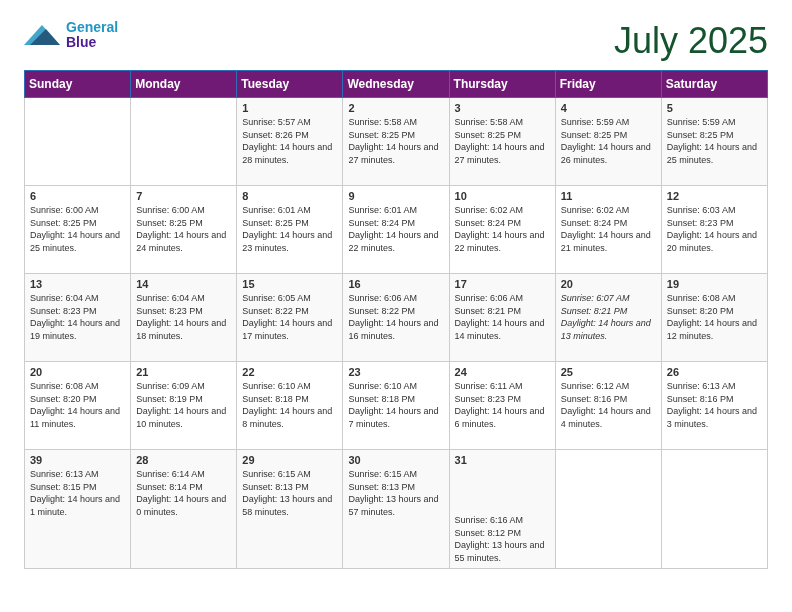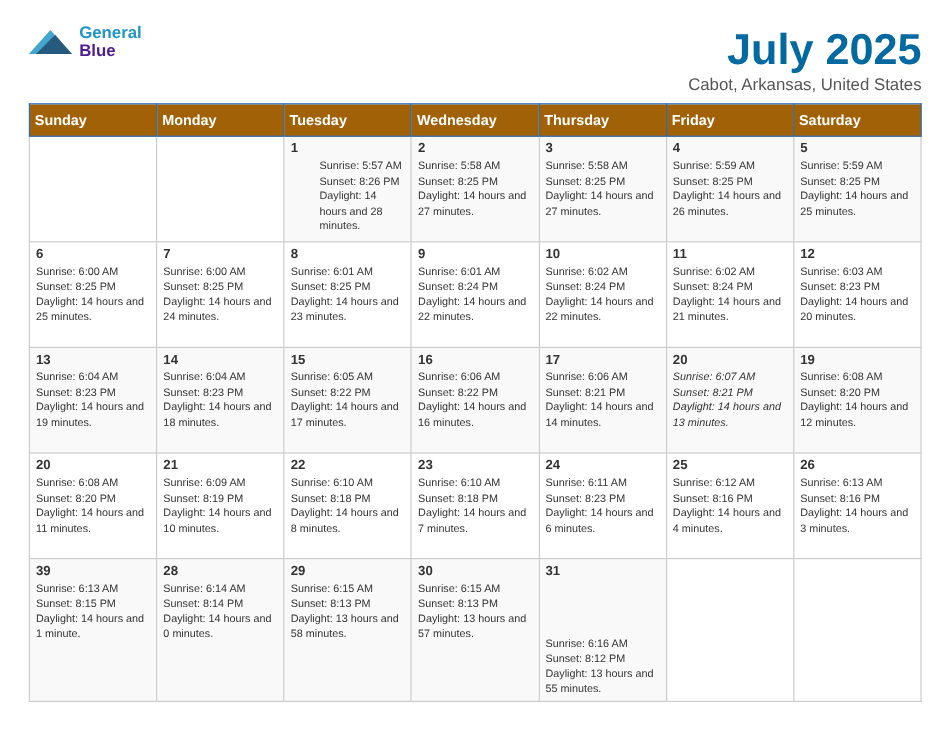--- a/index.html
+++ b/index.html
@@ -32,34 +32,34 @@
     }
     .logo-icon {
       width: 36px;
       height: 28px;
     }
     .title-block {
       text-align: right;
     }
     .month-title {
       font-size: 36px;
-      color: #0369a1;
-      font-weight: bold;
+      color: #14532d;
+      font-weight: normal;
     }
     .subtitle {
       font-size: 14px;
       color: #555;
     }
     table {
       width: 100%;
       border-collapse: collapse;
       table-layout: fixed;
     }
     thead th {
-      background-color: #a16207;
+      background-color: #701a75;
       color: #fff;
       font-size: 12px;
       font-weight: bold;
       padding: 6px 4px;
       text-align: left;
       border: 1px solid #2d6db5;
     }
     tbody td {
       border: 1px solid #ccc;
       vertical-align: top;
@@ -94,21 +94,20 @@
       <polygon points="0,24 18,4 36,24" fill="#2196c4" opacity="0.85"></polygon>
       <polygon points="6,24 22,8 36,24" fill="#1a3a5c" opacity="0.7"></polygon>
     </svg>
     <div class="logo-text">
       <div><span>General</span></div>
       <div><span style="color:#4c1d95">Blue</span></div>
     </div>
   </div>
   <div class="title-block">
     <div class="month-title">July 2025</div>
-    <div class="subtitle">Cabot, Arkansas, United States</div>
   </div>
 </div>
 
 <table>
   <thead>
     <tr>
     <th>Sunday</th>
         <th>Monday</th>
         <th>Tuesday</th>
         <th>Wednesday</th>
@@ -116,21 +115,21 @@
         <th>Friday</th>
         <th>Saturday</th>
       </tr>
   </thead>
   <tbody id="calendar-body">
   <tr>
         <td class="empty"></td>
         <td class="empty"></td>
         <td>
           <span class="day-num">1</span>
-          <div class="cell-text" style="white-space: pre-line; margin-left: 24px;">Sunrise: 5:57 AM
+          <div class="cell-text" style="white-space: pre-line;">Sunrise: 5:57 AM
 Sunset: 8:26 PM
 Daylight: 14 hours and 28 minutes.</div>
         </td>
         <td>
           <span class="day-num">2</span>
           <div class="cell-text" style="white-space: pre-line;">Sunrise: 5:58 AM
 Sunset: 8:25 PM
 Daylight: 14 hours and 27 minutes.</div>
         </td>
         <td>

